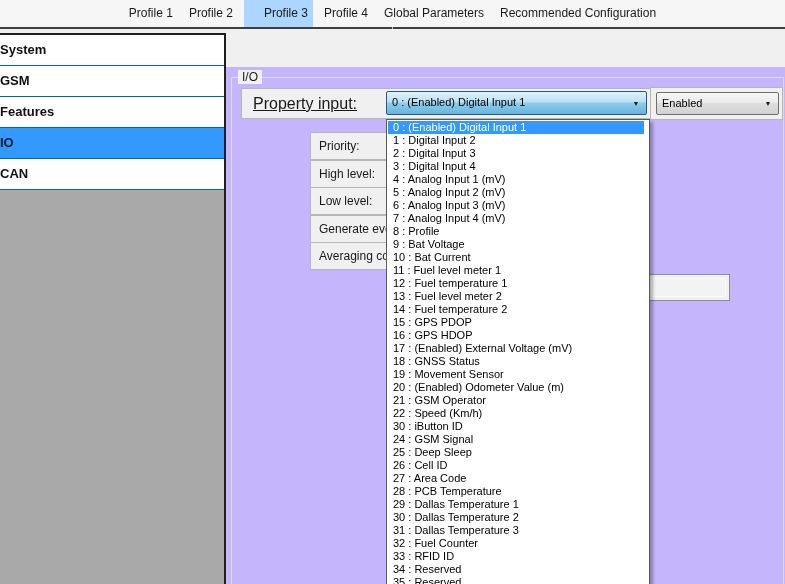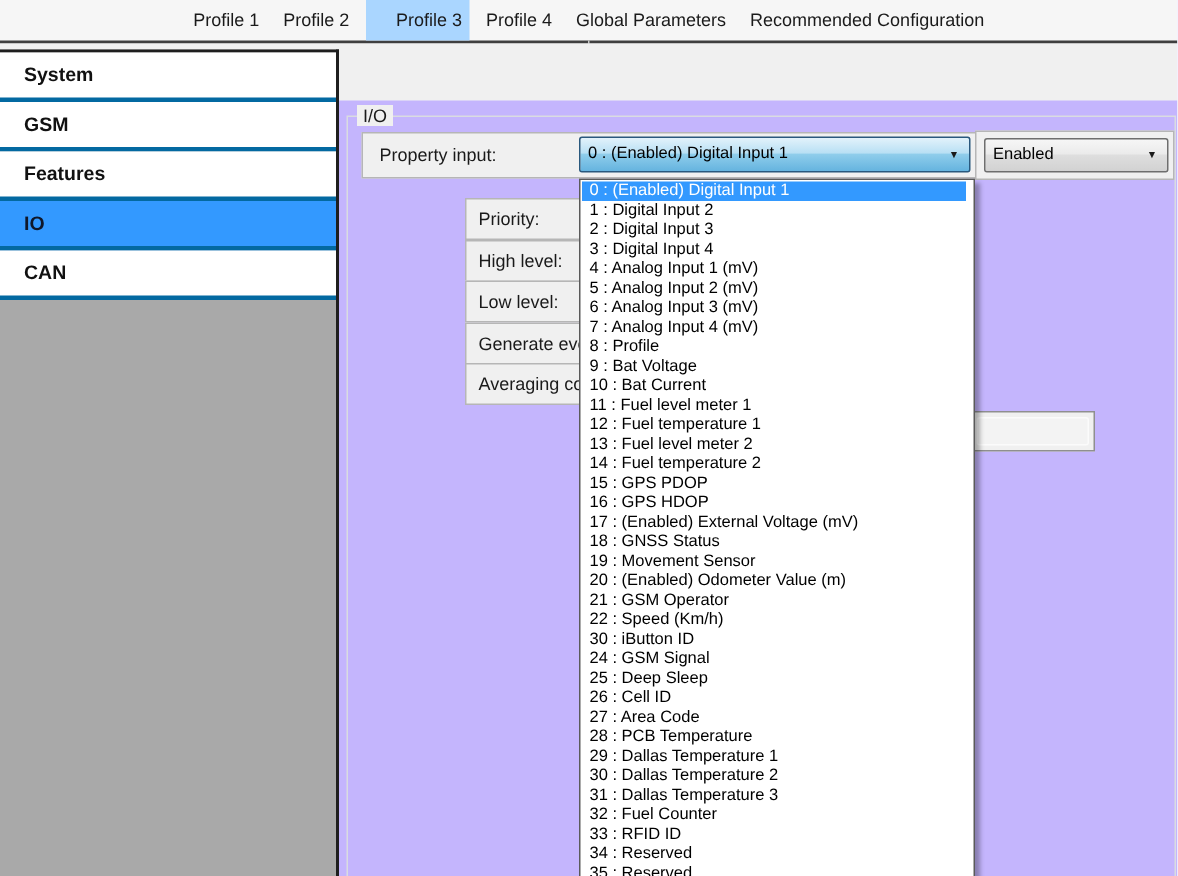--- a/index.html
+++ b/index.html
@@ -26,34 +26,34 @@
   #file-item{margin-left:2px;padding:0 4px;line-height:27px;height:27px;}
   
   #content-bg{position:absolute;left:0;top:29px;width:785px;height:555px;background:#f0f0f0;}
   
   #sidebar{
     position:absolute;left:0;top:33px;width:224px;height:551px;
     background:#a9a9a9;border-top:2px solid #1e1e1e;border-right:2px solid #1e1e1e;
   }
   .side-item{
     height:30px;line-height:30px;background:#ffffff;color:#111111;
-    border-bottom:3px solid #0369a1;font-size:13px;font-weight:bold;
-    padding-left:16px;cursor:default;
+    border-bottom:1px solid #0369a1;font-size:13px;font-weight:bold;
+    padding-left:0;cursor:default;
   }
   .side-item.active{background:#3399ff;color:#0f172a;}
   
   #main{position:absolute;left:226px;top:29px;width:559px;height:555px;background:#c4b5fd;margin-top:38px;}
   #groupbox{position:absolute;left:5px;top:10px;width:551px;height:521px;border:1px solid #d9dce1;}
   #group-title{
     position:absolute;left:12px;top:3px;background:#f0f0f0;padding:0 4px;
     font-size:12px;color:#1a1a1a;
   }
   .panel{position:absolute;border:1px solid #b6b6b6;background:#f0f0f0;}
   #prop-row{left:15px;top:21px;width:409px;height:29px;}
-  #prop-label{position:absolute;left:11px;top:0;line-height:29px;font-size:12px;color:#1a1a1a;}
+  #prop-label{position:absolute;left:11px;top:0;line-height:29px;font-size:16px;color:#1a1a1a;text-decoration:underline;}
   #state-panel{left:424px;top:20px;width:131px;height:31px;}
   
   .combo{position:absolute;border-radius:2px;font-size:11px;color:#000;cursor:default;}
   #combo-property{
     left:160px;top:24px;width:259px;height:22px;
     border:1px solid #29587d;
     background:linear-gradient(#e2f2fb 0%,#b9e0f4 45%,#8fcdeb 50%,#65b4df 100%);
   }
   #combo-state{
     left:430px;top:25px;width:121px;height:21px;

